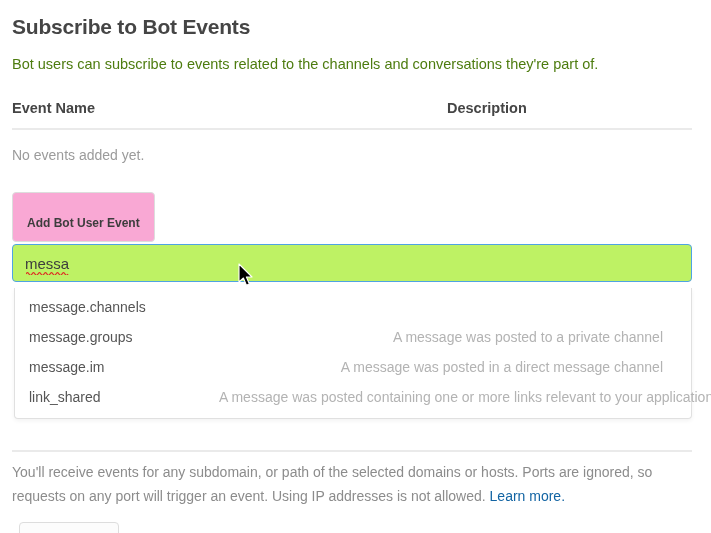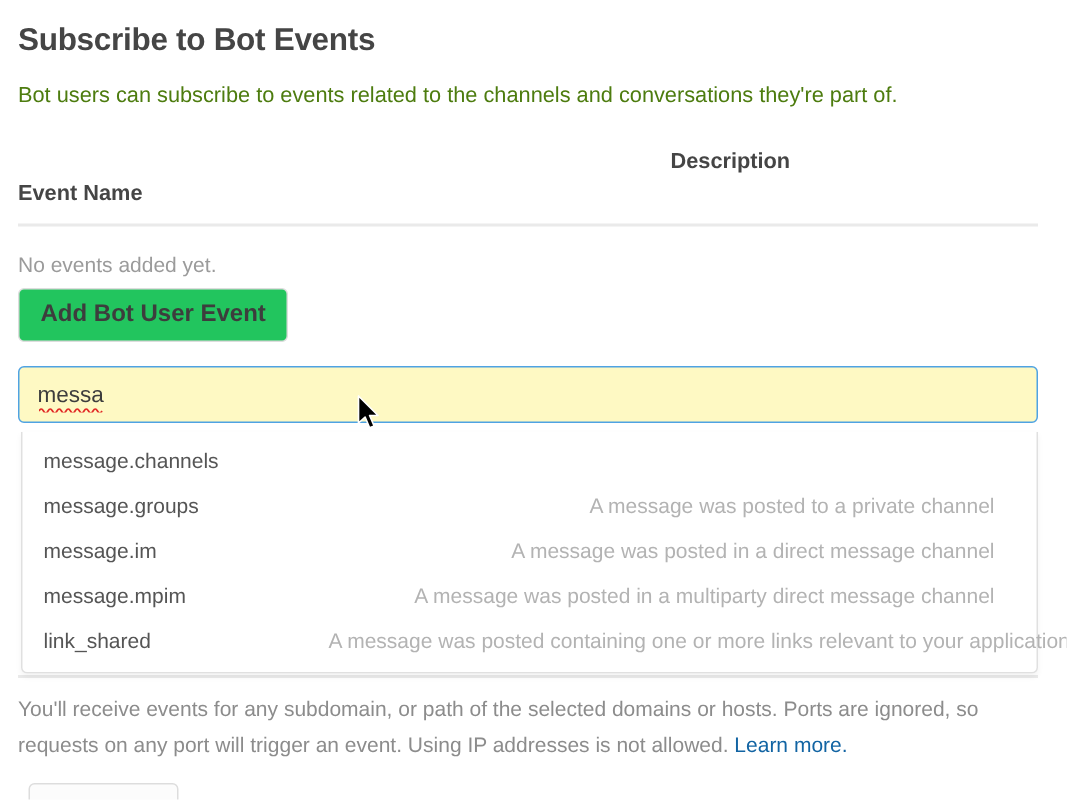--- a/index.html
+++ b/index.html
@@ -58,44 +58,43 @@
     display: flex;
     font-size: 14.5px;
     font-weight: bold;
     color: #454545;
     padding-bottom: 12px;
     border-bottom: 2px solid #eaeaea;
   }
   .col-event {
     width: 408px;
     flex: none;
-    margin-top: 21px;
   }
   .col-desc {
     flex: 1;
     margin-left: 27px;
   }
   .empty-row {
     font-size: 14px;
     color: #9b9b9b;
     padding-top: 17px;
   }
 
   
   .add-event-btn {
     position: absolute;
     left: 12px;
     top: 192px;
     display: inline-block;
-    padding: 8px 14px 9px 14px;
+    padding: 22px 14px 9px 14px;
     font-family: "Liberation Sans", sans-serif;
-    font-size: 16px;
+    font-size: 12px;
     font-weight: bold;
     color: #3d3d3d;
-    background: #22c55e;
+    background: #f9a8d4;
     border: 1px solid #dddddd;
     border-radius: 4px;
     cursor: pointer;
     line-height: 17px;
   }
 
   
   .event-search-wrap {
     position: absolute;
     left: 12px;
@@ -103,21 +102,21 @@
     width: 680px;
   }
   .event-search-input {
     box-sizing: border-box;
     width: 680px;
     height: 38px;
     padding: 6px 12px;
     font-family: "Liberation Sans", sans-serif;
     font-size: 15px;
     color: #3d3d3d;
-    background: #fef9c3;
+    background: #bef264;
     border: 1px solid #4fa3e3;
     border-radius: 4px;
     outline: none;
   }
   
   .spell-squiggle {
     position: absolute;
     left: 26px;
     top: 271px;
     width: 43px;
@@ -237,24 +236,20 @@
     </div>
     <div class="suggestion-item">
       <span class="suggestion-name">message.groups</span>
       <span class="suggestion-desc">A message was posted to a private channel</span>
     </div>
     <div class="suggestion-item">
       <span class="suggestion-name">message.im</span>
       <span class="suggestion-desc">A message was posted in a direct message channel</span>
     </div>
     <div class="suggestion-item">
-      <span class="suggestion-name">message.mpim</span>
-      <span class="suggestion-desc">A message was posted in a multiparty direct message channel</span>
-    </div>
-    <div class="suggestion-item">
       <span class="suggestion-name">link_shared</span>
       <span class="suggestion-desc">A message was posted containing one or more links relevant to your application</span>
     </div>
   </div>
 
   <div class="hidden-divider"></div>
 
   <p class="helper-text">
     <span>You'll receive events for any subdomain, or path of the selected domains or hosts. Ports are ignored, so requests on any port will trigger an event. Using IP addresses is not allowed. </span><a class="helper-link" href="#">Learn more.</a>
   </p>

